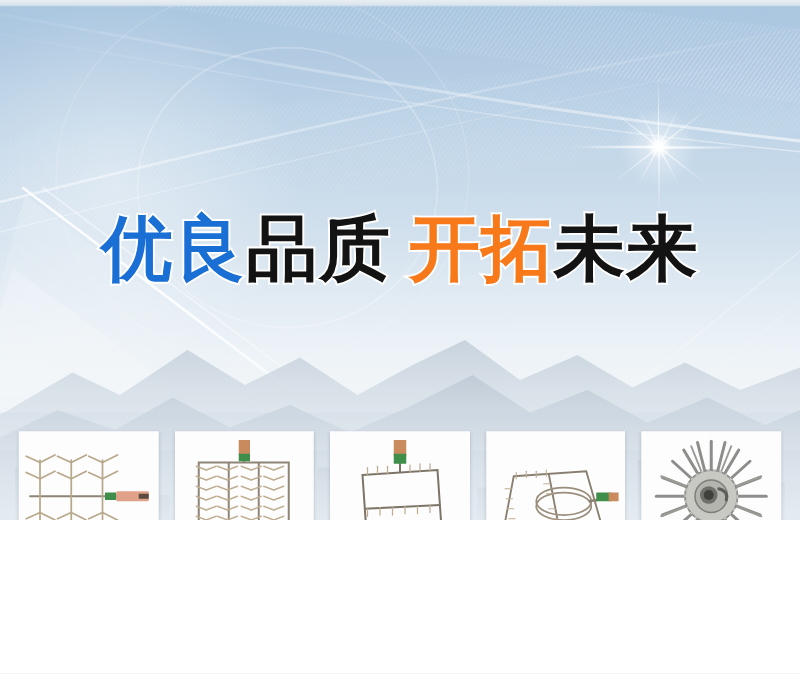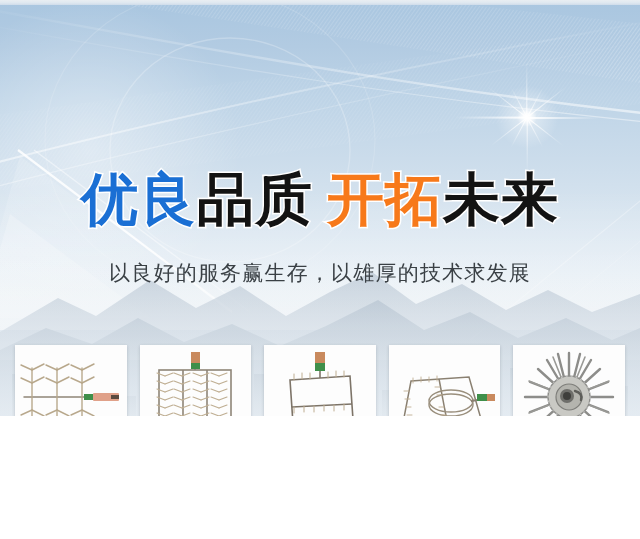--- a/index.html
+++ b/index.html
@@ -279,21 +279,20 @@
       </g>
     </svg>
     <div class="ground-stripe"></div>
     <div class="ground-hl"></div>
   </div>
 
   <div class="headline">
     <span class="h-blue">优良</span><span class="h-dark">品质</span><span class="h-gap"></span><span class="h-orange">开拓</span><span class="h-dark">未来</span>
   </div>
 
-  <div class="subtitle">以良好的服务赢生存，以雄厚的技术求发展</div>
 
   <div class="cards">
 
     <div class="card">
       <svg width="105" height="86" viewBox="0 0 105 86">
         <g stroke="#8e8577" stroke-width="1.5" fill="none" stroke-linecap="round">
           <line x1="6" y1="43" x2="78" y2="43"></line>
         </g>
         <g stroke="#b8a88c" stroke-width="1.4" fill="none" stroke-linecap="round">
           <g>

